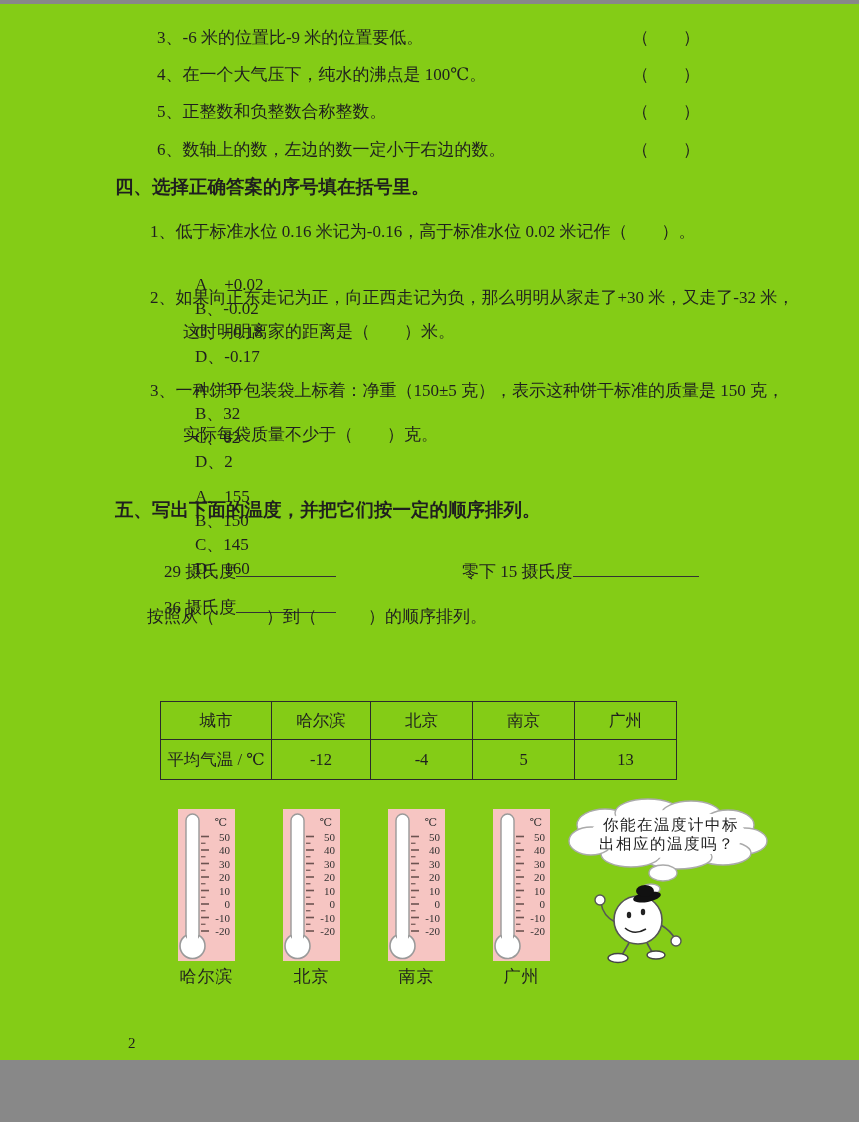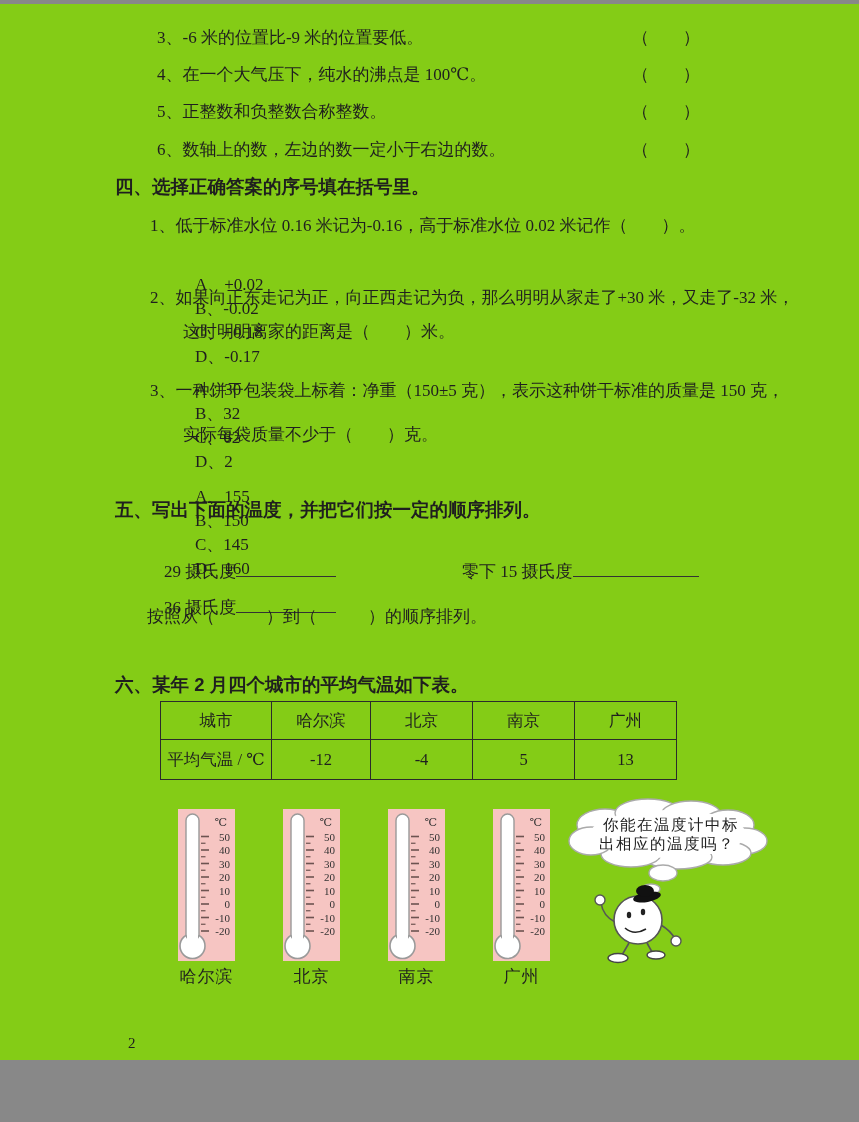--- a/index.html
+++ b/index.html
@@ -56,21 +56,21 @@
     <span>5、正整数和负整数合称整数。</span>
     <span>（　　）</span>
   </div>
   <div class="abs body-text judge-row" style="top:134px;text-align:center;">
     <span>6、数轴上的数，左边的数一定小于右边的数。</span>
     <span>（　　）</span>
   </div>
 
   <div class="abs heading" style="left:115px;top:170px;">四、选择正确答案的序号填在括号里。</div>
 
-  <div class="abs body-text" style="left:150px;top:210px;">1、低于标准水位 0.16 米记为-0.16，高于标准水位 0.02 米记作（　　）。</div>
+  <div class="abs body-text" style="left:150px;top:216px;">1、低于标准水位 0.16 米记为-0.16，高于标准水位 0.02 米记作（　　）。</div>
   <div class="abs body-text opts" style="top:245px;">
     <span>A、+0.02</span>
     <span>B、-0.02</span>
     <span>C、+0.18</span>
     <span>D、-0.17</span>
   </div>
 
   <div class="abs body-text" style="left:150px;top:282px;">2、如果向正东走记为正，向正西走记为负，那么明明从家走了+30 米，又走了-32 米，</div>
   <div class="abs body-text" style="left:183px;top:316px;">这时明明离家的距离是（　　）米。</div>
   <div class="abs body-text opts" style="top:350px;">
@@ -95,21 +95,20 @@
     <span>29 摄氏度</span><span class="blank w1"></span>
   </div>
   <div class="abs body-text" style="left:445px;top:530px;">
     <span>零下 15 摄氏度</span><span class="blank w2"></span>
   </div>
   <div class="abs body-text" style="left:147px;top:566px;">
     <span>36 摄氏度</span><span class="blank w1"></span>
   </div>
   <div class="abs body-text" style="left:147px;top:601px;">按照从（　　　）到（　　　）的顺序排列。</div>
 
-  <div class="abs heading" style="left:115px;top:668px;">六、某年 2 月四个城市的平均气温如下表。</div>
 
   <table class="temp abs" style="left:160px;top:697px;">
     <tbody>
         <tr>
       <th style="width:110px;">城市</th>
       <th style="width:98px;">哈尔滨</th>
       <th style="width:101px;">北京</th>
       <th style="width:101px;">南京</th>
       <th style="width:101px;">广州</th>
     </tr>

